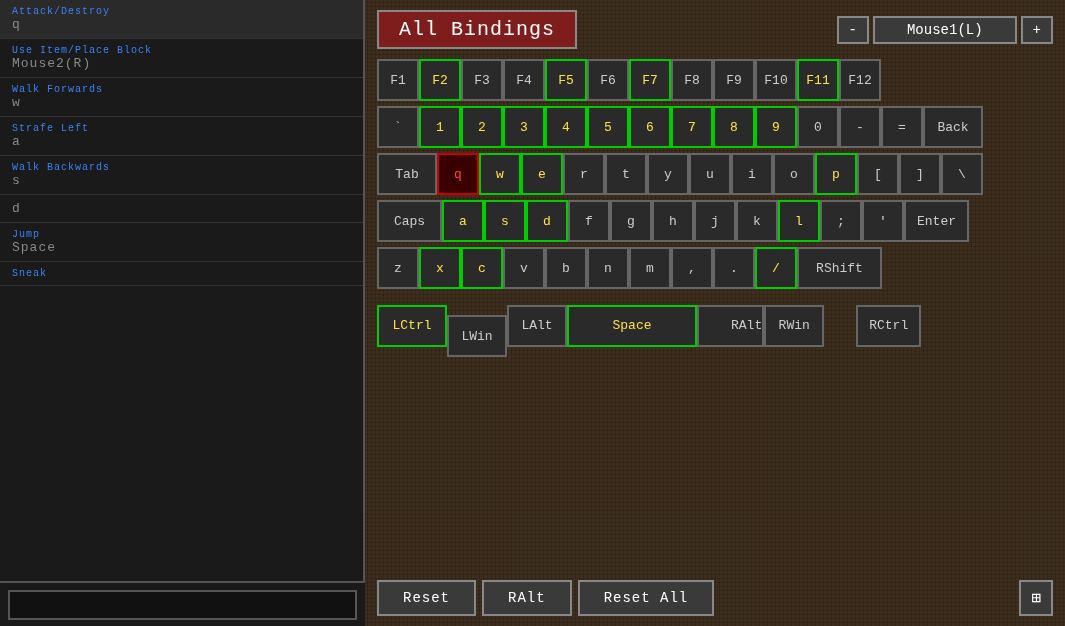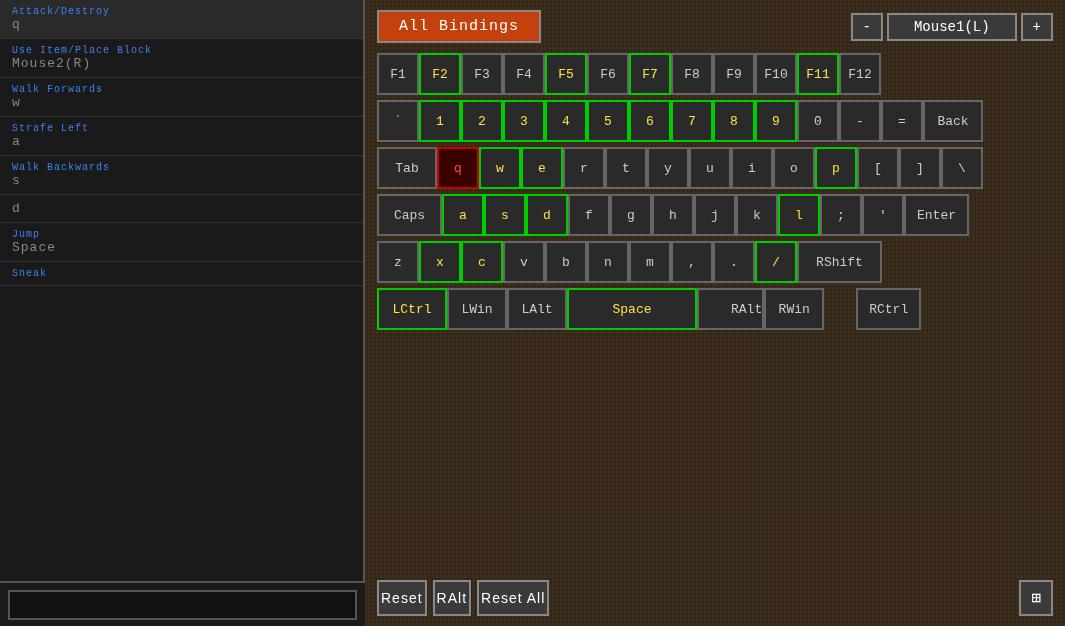--- a/index.html
+++ b/index.html
@@ -98,25 +98,25 @@
 
     
     .top-controls {
       display: flex;
       align-items: center;
       justify-content: space-between;
       margin-bottom: 10px;
     }
 
     .all-bindings-btn {
-      background: #c2410c;
+      background: #7f1d1d;
       border: 2px solid #888;
       color: #fff;
       font-family: 'Courier New', monospace;
-      font-size: 15px;
+      font-size: 20px;
       padding: 6px 20px;
       cursor: pointer;
       letter-spacing: 1px;
     }
 
     .mouse-controls {
       display: flex;
       align-items: center;
       gap: 4px;
     }
@@ -132,21 +132,21 @@
       min-width: 30px;
       text-align: center;
     }
 
     .mouse-label {
       background: #3a3a3a;
       border: 2px solid #888;
       color: #fff;
       font-family: 'Courier New', monospace;
       font-size: 14px;
-      padding: 4px 25px;
+      padding: 4px 32px;
       min-width: 110px;
       text-align: center;
     }
 
     
     .keyboard-container {
       flex: 1;
       display: flex;
       flex-direction: column;
       gap: 5px;
@@ -229,37 +229,38 @@
       min-width: 60px;
     }
 
     .key.rctrl-key {
       min-width: 65px;
       margin-left: 32px;
     }
 
     .key.lwin-key {
       min-width: 60px;
+      margin-top: 21px;
     }
 
     
     .bottom-buttons {
       display: flex;
       gap: 6px;
       align-items: center;
       margin-top: 10px;
     }
 
     .action-btn {
       background: #3a3a3a;
       border: 2px solid #888;
       color: #fff;
-      font-family: Liberation Sans, sans-serif;
+      font-family: Liberation Mono, monospace;
       font-size: 14px;
-      padding: 8px 2px;
+      padding: 8px 24px;
       cursor: pointer;
       letter-spacing: 1px;
     }
 
     .grid-icon-btn {
       background: #3a3a3a;
       border: 2px solid #888;
       color: #fff;
       font-family: 'Courier New', monospace;
       font-size: 16px;

